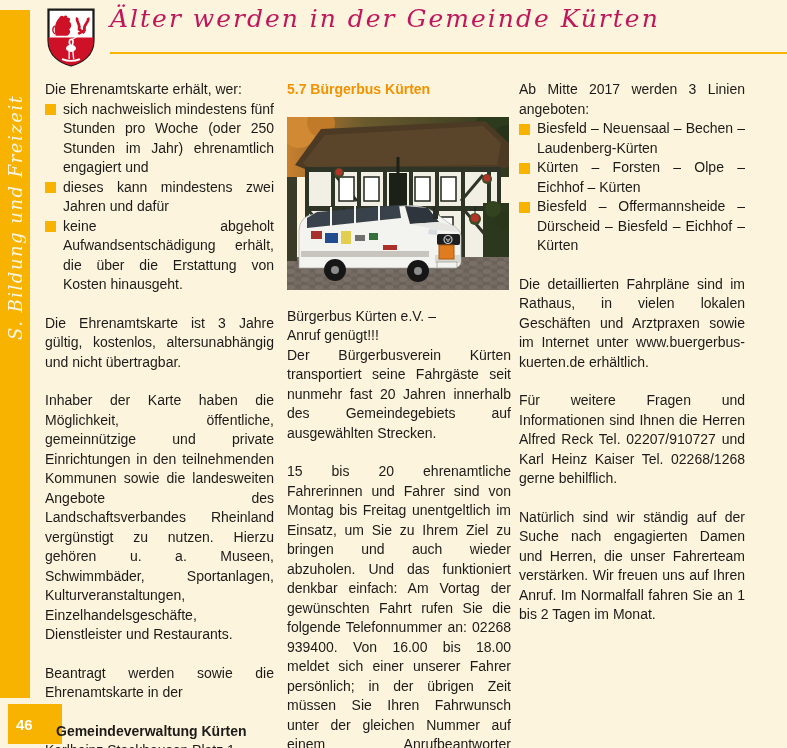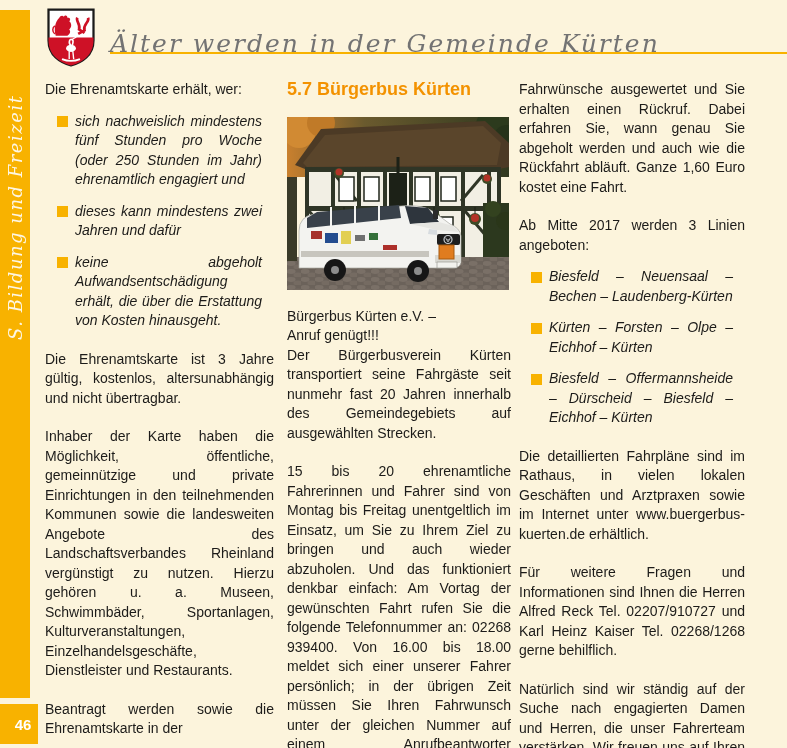--- a/index.html
+++ b/index.html
@@ -11,46 +11,46 @@
   }
   
   .side-bar{position:absolute;left:0;top:10px;width:30px;height:688px;background:#F8B200;}
   .side-label{
     position:absolute;left:5px;top:340px;white-space:nowrap;
     transform:rotate(-90deg);transform-origin:0 0;
     font-family:"DejaVu Serif",serif;font-style:italic;
     font-size:18px;letter-spacing:1.5px;color:#FDF6E3;
   }
   .page-num-block{
-    position:absolute;left:0;top:704px;width:38px;height:40px;background:#F8B200;
-    display:flex;align-items:center;justify-content:center;
+    position:absolute;left:8px;top:704px;width:54px;height:40px;background:#F8B200;
+    display:flex;align-items:center;
   }
   .page-num{color:#FFFFFF;font-weight:bold;font-size:15px;padding-left:8px;}
   
   .logo{position:absolute;left:44px;top:6px;width:54px;height:63px;}
   .title{
-    position:absolute;left:110px;top:29px;
+    position:absolute;left:110px;top:4px;
     font-family:"DejaVu Serif",serif;font-style:italic;
-    font-size:25px;letter-spacing:2px;color:#737373;white-space:nowrap;
+    font-size:25px;letter-spacing:2px;color:#be185d;white-space:nowrap;
   }
   .title-rule{position:absolute;left:110px;top:52px;width:677px;height:2px;background:#F8B200;}
   
   .col{position:absolute;top:80px;font-size:14px;line-height:19.5px;text-align:justify;hyphens:auto;overflow-wrap:break-word;}
   #col1{left:45px;width:229px;}
   #col2{left:287px;width:224px;}
   #col3{left:519px;width:226px;}
   .col p{margin:0 0 19px 0;}
   .col p.tight{margin-bottom:0;}
   ul.sqlist{list-style:none;margin:0 0 19px 0;padding:0;}
-  ul.sqlist li{position:relative;padding-left:18px;margin:12px;font-style:italic;}
+  ul.sqlist li{position:relative;padding-left:18px;margin:0;}
   .sq{position:absolute;left:0;top:4.5px;width:11px;height:11px;background:#F8B200;display:inline-block;}
   .bold{font-weight:bold;margin-left:11px;}
   .subhead{font-weight:normal;margin:0;text-align:left;}
   h2.sec{
-    margin:0 0 17px 0;font-size:18px;font-weight:bold;color:#F39200;text-align:left;
+    margin:0 0 17px 0;font-size:14px;font-weight:bold;color:#F39200;text-align:left;
   }
   .contact{margin-top:0;text-align:left;}
   .contact div{line-height:19.5px;}
   .photo{width:222px;height:173px;margin:0 0 17px 0;display:block;}
 </style>
 </head>
 <body>
 
 <div class="side-bar"></div>
 <div class="side-label">S. Bildung und Freizeit</div>
@@ -225,21 +225,20 @@
     </g>
   </svg>
 
   <p class="subhead tight">Bürgerbus Kürten e.V. –</p>
   <p class="subhead" style="margin-bottom:0;">Anruf genügt!!!</p>
   <p>Der Bürgerbusverein Kürten transportiert seine Fahrgäste seit nunmehr fast 20 Jahren innerhalb des Gemeindegebiets auf ausgewählten Strecken.</p>
   <p>15 bis 20 ehrenamtliche Fahrerinnen und Fahrer sind von Montag bis Freitag unentgeltlich im Einsatz, um Sie zu Ihrem Ziel zu bringen und auch wieder abzuholen. Und das funktioniert denkbar einfach: Am Vortag der gewünschten Fahrt rufen Sie die folgende Telefonnummer an: 02268 939400. Von 16.00 bis 18.00 meldet sich einer unserer Fahrer persönlich; in der übrigen Zeit müssen Sie Ihren Fahrwunsch unter der gleichen Nummer auf einem Anrufbeantworter hinterlassen. Ab 18.00 werden alle</p>
 </div>
 
 <div class="col" id="col3">
-  <p>Fahrwünsche ausgewertet und Sie erhalten einen Rückruf. Dabei erfahren Sie, wann genau Sie abgeholt werden und auch wie die Rückfahrt abläuft. Ganze 1,60 Euro kostet eine Fahrt.</p>
   <p class="tight">Ab Mitte 2017 werden 3 Linien angeboten:</p>
   <ul class="sqlist">
     <li><span class="sq"></span><span>Biesfeld – Neuensaal – Bechen – Laudenberg-Kürten</span></li>
     <li><span class="sq"></span><span>Kürten – Forsten – Olpe – Eichhof – Kürten</span></li>
     <li><span class="sq"></span><span>Biesfeld – Offermannsheide – Dürscheid – Biesfeld – Eichhof – Kürten</span></li>
   </ul>
   <p>Die detaillierten Fahrpläne sind im Rathaus, in vielen lokalen Geschäften und Arztpraxen sowie im Internet unter www.buergerbus-kuerten.de erhältlich.</p>
   <p>Für weitere Fragen und Informationen sind Ihnen die Herren Alfred Reck Tel. 02207/910727 und Karl Heinz Kaiser Tel. 02268/1268 gerne behilflich.</p>
   <p>Natürlich sind wir ständig auf der Suche nach engagierten Damen und Herren, die unser Fahrerteam verstärken. Wir freuen uns auf Ihren Anruf. Im Normalfall fahren Sie an 1 bis 2 Tagen im Monat.</p>
 </div>

